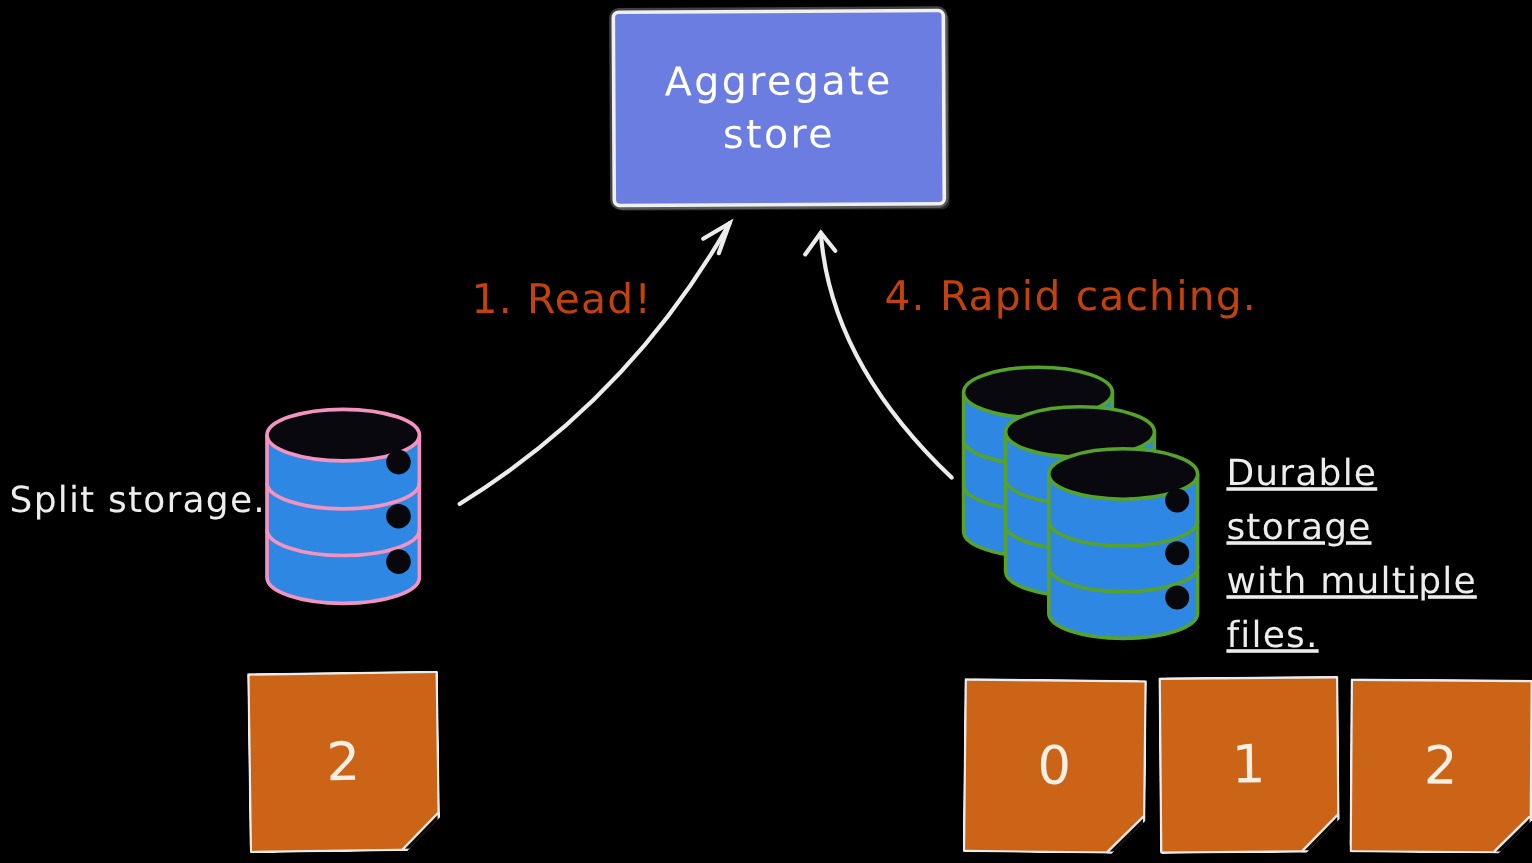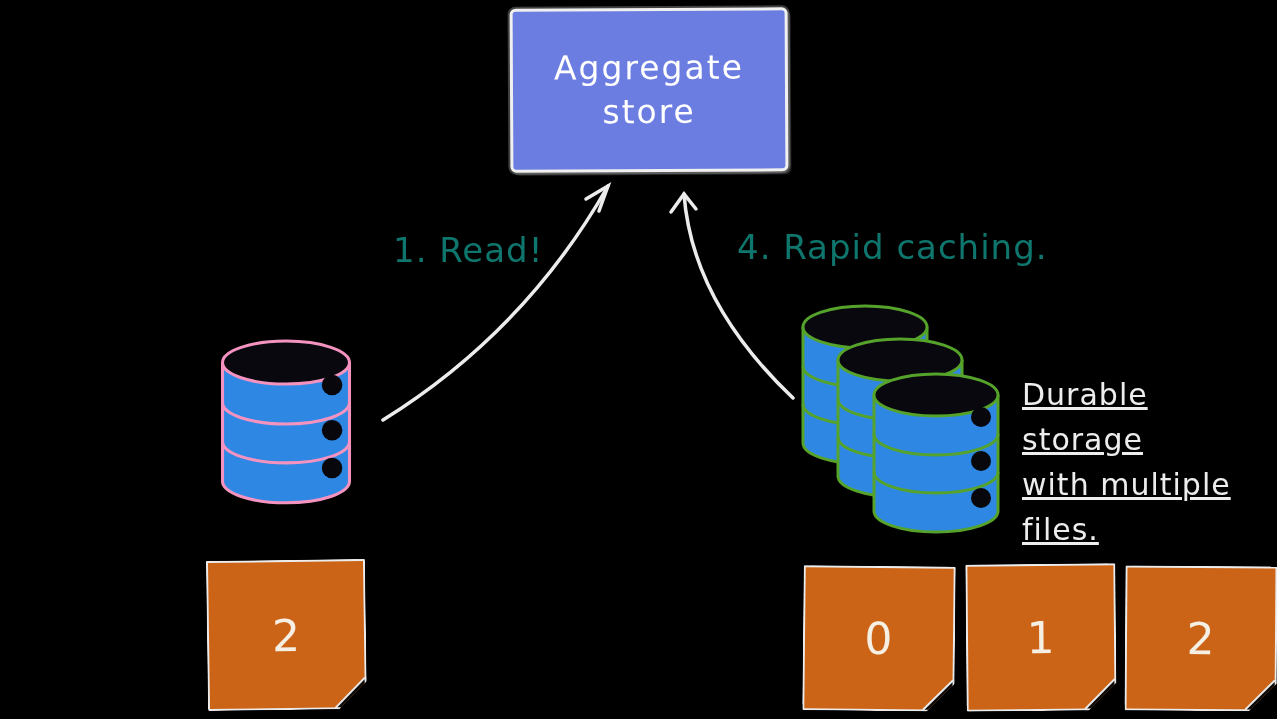--- a/index.html
+++ b/index.html
@@ -12,21 +12,21 @@
     position:absolute;left:510px;top:8px;width:272px;height:158px;
     background:#6b7de0;border:3px solid #f0f0f0;border-radius:6px;
     box-shadow:0 0 0 2px rgba(255,255,255,0.25), 3px 3px 0 0 rgba(255,255,255,0.15);
     display:flex;align-items:center;justify-content:center;text-align:center;
     transform:rotate(-0.3deg);
   }
   .agg-box span{
     white-space:pre-line;font-size:33px;letter-spacing:2px;line-height:44px;color:#ffffff;
   }
   .label{
-    position:absolute;font-size:34px;letter-spacing:1px;color:#0f766e;white-space:nowrap;
+    position:absolute;font-size:34px;letter-spacing:1px;color:#c2410c;white-space:nowrap;
   }
   .label1{left:393px;top:230px;}
   .label2{left:737px;top:227px;}
   .caption{position:absolute;font-size:30px;letter-spacing:1px;color:#ededed;}
   .left-caption{left:8px;top:400px;}
   .right-caption{left:1022px;top:372px;width:252px;white-space:pre-line;line-height:45px;text-decoration:underline;}
   .cyl{position:absolute;}
   .note{
     position:absolute;background:#cc6417;border:2px solid #ececec;border-radius:2px;
     box-shadow:-5px -4px 0 -2px rgba(245,245,245,0.8), 5px -4px 0 -2px rgba(245,245,245,0.55);
@@ -53,20 +53,21 @@
   </svg>
 
   <div class="agg-box">
     <span>Aggregate
 store</span>
   </div>
 
   <div class="label label1">1. Read!</div>
   <div class="label label2">4. Rapid caching.</div>
 
+  <div class="caption left-caption">Split storage.</div>
   <div class="caption right-caption">Durable storage
 with multiple
 files.</div>
 
   <svg class="cyl" style="left:216px;top:338px;" width="140" height="172" viewBox="0 0 134 168">
     <g stroke="#f492c0" stroke-width="3" fill="none">
       <path d="M5 24 L5 140 A62 21 0 0 0 129 140 L129 24" fill="#2e87e3"></path>
       <path d="M5 63 A62 21 0 0 0 129 63"></path>
       <path d="M5 101 A62 21 0 0 0 129 101"></path>
       <ellipse cx="67" cy="24" rx="62" ry="21" fill="#08080e"></ellipse>

